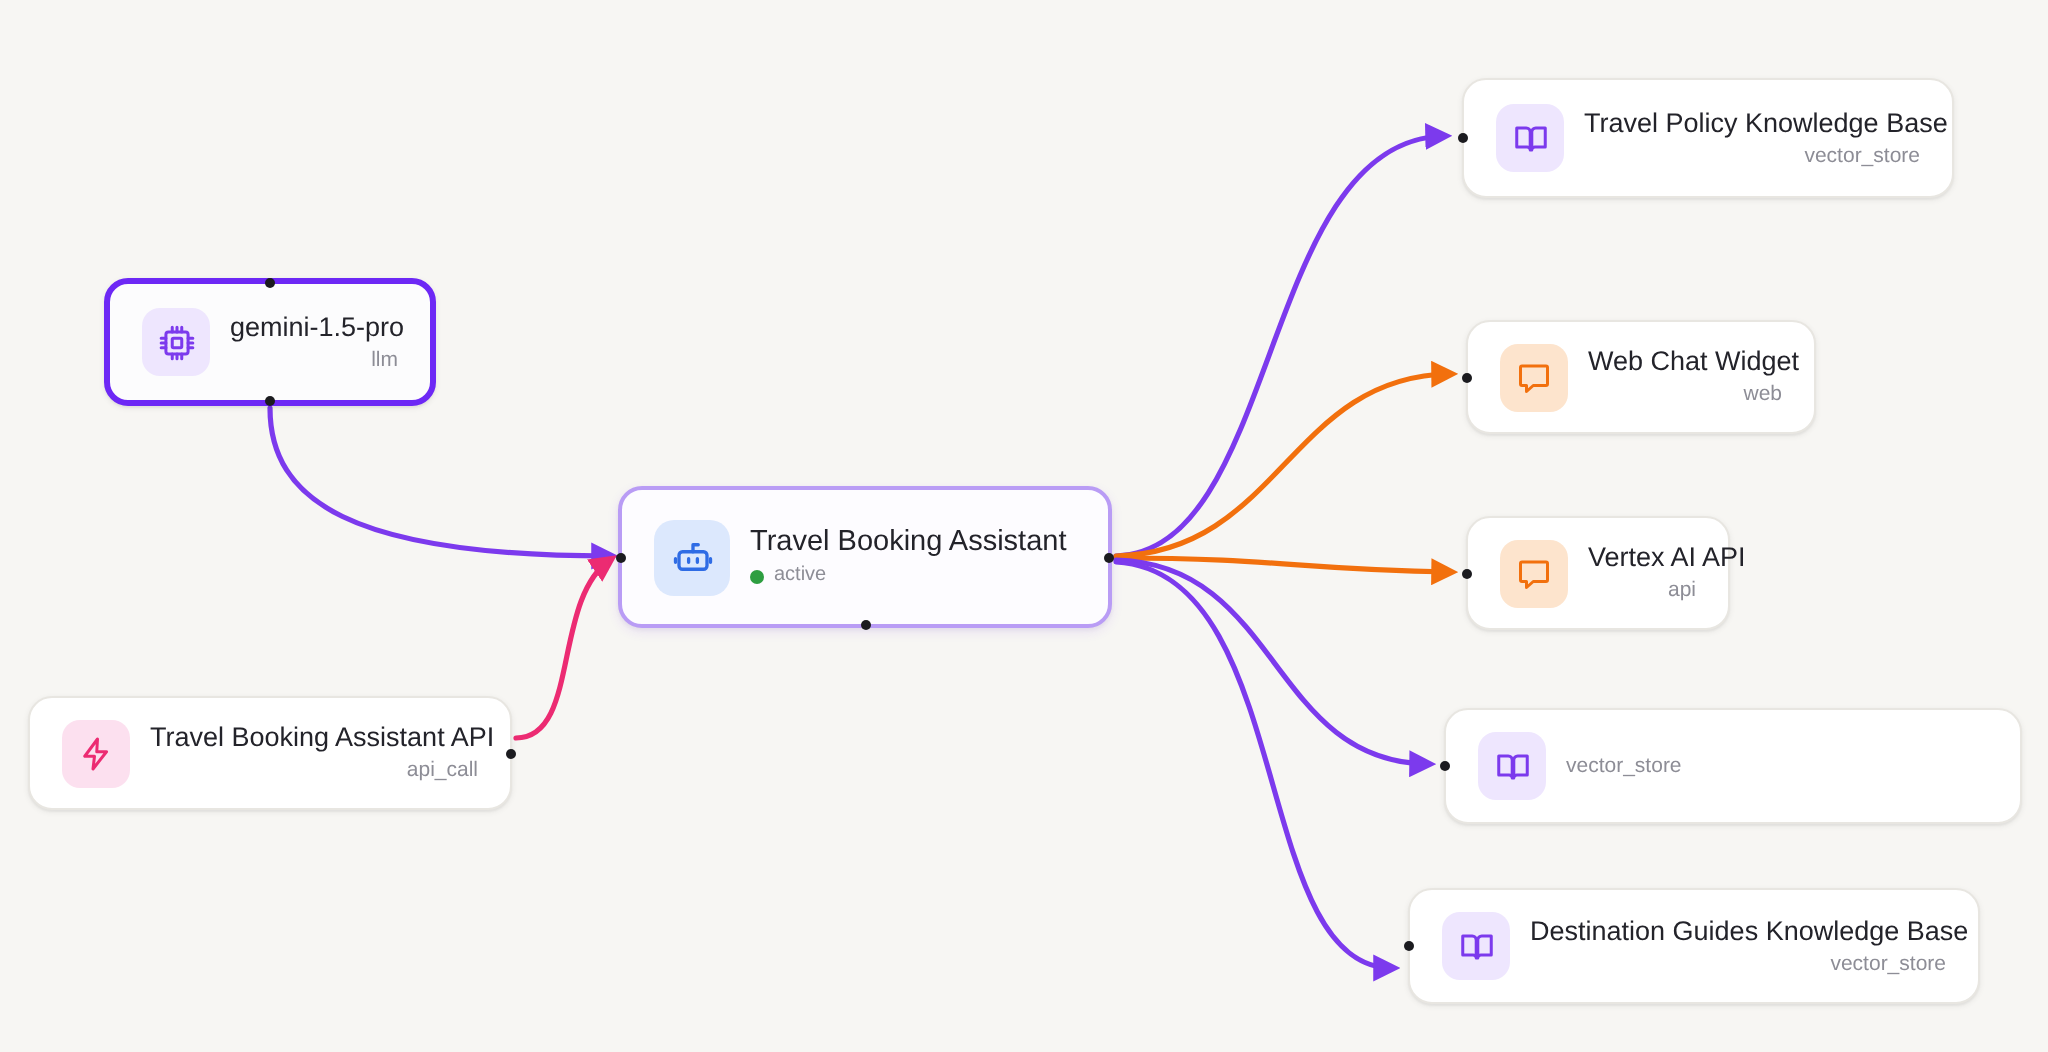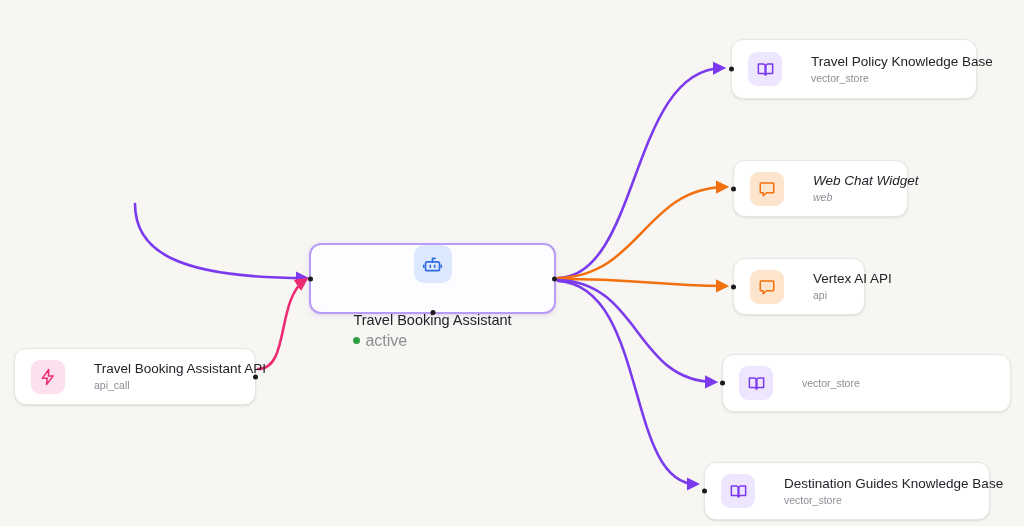--- a/index.html
+++ b/index.html
@@ -24,31 +24,31 @@
   }
   .node {
     position: absolute;
     display: flex;
     align-items: center;
     background: #ffffff;
     border-radius: 12px;
     border: 1px solid #e8e6e1;
     box-shadow: 0 1px 3px rgba(16,16,20,0.07), 0 1px 1px rgba(16,16,20,0.04);
     padding: 0 16px;
-    gap: 29px;
+    gap: 10px;
+    text-align: right;
   }
   .node.accent-strong {
     border: 3px solid #6d28f5;
     background: #fcfcfd;
   }
   .node.accent-soft {
     border: 2px solid #b99cf5;
     background: #fdfcff;
     box-shadow: 0 2px 6px rgba(109,40,245,0.10), 0 1px 2px rgba(16,16,20,0.05);
-    flex-direction: column;
   }
   .node-icon {
     width: 34px; height: 34px;
     border-radius: 9px;
     display: flex;
     align-items: center;
     justify-content: center;
     flex: 0 0 auto;
   }
   .node-icon.ic-purple  { background: #eee6fe; }
@@ -65,21 +65,21 @@
   .node-sub {
     font-size: 10.5px;
     color: #8d8d96;
     line-height: 1.2;
     white-space: nowrap;
   }
   .node-status {
     display: flex;
     align-items: center;
     gap: 5px;
-    font-size: 16px;
+    font-size: 10px;
     color: #8d8d96;
     line-height: 1.2;
   }
   .status-dot {
     width: 7px; height: 7px;
     border-radius: 50%;
     background: #2e9e41;
     flex: 0 0 auto;
   }
   .handle {
@@ -110,20 +110,35 @@
         <path d="M 135 204 C 135 250, 175 278, 305 278" fill="none" stroke="#7c3aed" stroke-width="2.6" stroke-linecap="round" marker-end="url(#ah-purple)"></path>
         <path d="M 258 369 C 290 369, 276 300, 305 280" fill="none" stroke="#ec2b72" stroke-width="2.6" stroke-linecap="round" marker-end="url(#ah-pink)"></path>
         <path d="M 558 278 C 640 276, 630 70, 722 68" fill="none" stroke="#7c3aed" stroke-width="2.6" stroke-linecap="round" marker-end="url(#ah-purple)"></path>
         <path d="M 558 278 C 640 276, 645 188, 725 187" fill="none" stroke="#f2700d" stroke-width="2.6" stroke-linecap="round" marker-end="url(#ah-orange)"></path>
         <path d="M 558 279 C 640 279, 650 285, 725 286" fill="none" stroke="#f2700d" stroke-width="2.6" stroke-linecap="round" marker-end="url(#ah-orange)"></path>
         <path d="M 558 280 C 640 282, 635 381, 714 382" fill="none" stroke="#7c3aed" stroke-width="2.6" stroke-linecap="round" marker-end="url(#ah-purple)"></path>
         <path d="M 558 281 C 648 286, 625 484, 696 484" fill="none" stroke="#7c3aed" stroke-width="2.6" stroke-linecap="round" marker-end="url(#ah-purple)"></path>
       </g>
   </svg>
 
+  <div class="node accent-strong" style="left:52px; top:139px; width:166px; height:64px;">
+    <span class="node-icon ic-purple">
+      <svg width="19" height="19" viewBox="0 0 24 24" fill="none" stroke="#7c3aed" stroke-width="1.9" stroke-linecap="round" stroke-linejoin="round">
+        <rect x="5" y="5" width="14" height="14" rx="1.6"></rect>
+        <rect x="9" y="9" width="6" height="6" rx="0.8"></rect>
+        <path d="M9 2v3M12 2v3M15 2v3M9 19v3M12 19v3M15 19v3M2 9h3M2 12h3M2 15h3M19 9h3M19 12h3M19 15h3"></path>
+      </svg>
+    </span>
+    <span class="node-text">
+      <span class="node-title">gemini-1.5-pro</span>
+      <span class="node-sub">llm</span>
+    </span>
+    <span class="handle" style="left:50%; top:-3px; transform:translateX(-50%);"></span>
+    <span class="handle" style="left:50%; bottom:-3px; transform:translateX(-50%);"></span>
+  </div>
 
   <div class="node" style="left:14px; top:348px; width:242px; height:57px;">
     <span class="node-icon ic-pink">
       <svg width="18" height="18" viewBox="0 0 24 24" fill="none" stroke="#ec2b72" stroke-width="2" stroke-linecap="round" stroke-linejoin="round">
         <path d="M13 2L4.5 13.5H11l-1 8.5L19 10.5h-6.5z"></path>
       </svg>
     </span>
     <span class="node-text">
       <span class="node-title">Travel Booking Assistant API</span>
       <span class="node-sub">api_call</span>
@@ -159,21 +174,21 @@
         <path d="M21 5h-6a2.5 2.5 0 0 0-2.5 2.5V19a2 2 0 0 1 2-2H21z"></path>
       </svg>
     </span>
     <span class="node-text">
       <span class="node-title">Travel Policy Knowledge Base</span>
       <span class="node-sub">vector_store</span>
     </span>
     <span class="handle" style="left:-3px; top:50%; transform:translateY(-50%);"></span>
   </div>
 
-  <div class="node" style="left:733px; top:160px; width:175px; height:57px;font-style:italic;">
+  <div class="node" style="left:733px; top:160px; width:175px; height:57px;">
     <span class="node-icon ic-orange">
       <svg width="18" height="18" viewBox="0 0 24 24" fill="none" stroke="#f2700d" stroke-width="2" stroke-linecap="round" stroke-linejoin="round">
         <path d="M20 4H4a1 1 0 0 0-1 1v11a1 1 0 0 0 1 1h3v4l4.5-4H20a1 1 0 0 0 1-1V5a1 1 0 0 0-1-1z"></path>
       </svg>
     </span>
     <span class="node-text">
       <span class="node-title">Web Chat Widget</span>
       <span class="node-sub">web</span>
     </span>
     <span class="handle" style="left:-3px; top:50%; transform:translateY(-50%);"></span>
@@ -198,21 +213,21 @@
         <path d="M3 5h6a2.5 2.5 0 0 1 2.5 2.5V19a2 2 0 0 0-2-2H3z"></path>
         <path d="M21 5h-6a2.5 2.5 0 0 0-2.5 2.5V19a2 2 0 0 1 2-2H21z"></path>
       </svg>
     </span>
     <span class="node-text">
       <span class="node-sub">vector_store</span>
     </span>
     <span class="handle" style="left:-3px; top:50%; transform:translateY(-50%);"></span>
   </div>
 
-  <div class="node" style="left:704px; top:462px; width:286px; height:58px;">
+  <div class="node" style="left:704px; top:444px; width:286px; height:58px;">
     <span class="node-icon ic-purple">
       <svg width="19" height="19" viewBox="0 0 24 24" fill="none" stroke="#7c3aed" stroke-width="1.9" stroke-linecap="round" stroke-linejoin="round">
         <path d="M3 5h6a2.5 2.5 0 0 1 2.5 2.5V19a2 2 0 0 0-2-2H3z"></path>
         <path d="M21 5h-6a2.5 2.5 0 0 0-2.5 2.5V19a2 2 0 0 1 2-2H21z"></path>
       </svg>
     </span>
     <span class="node-text">
       <span class="node-title">Destination Guides Knowledge Base</span>
       <span class="node-sub">vector_store</span>
     </span>

